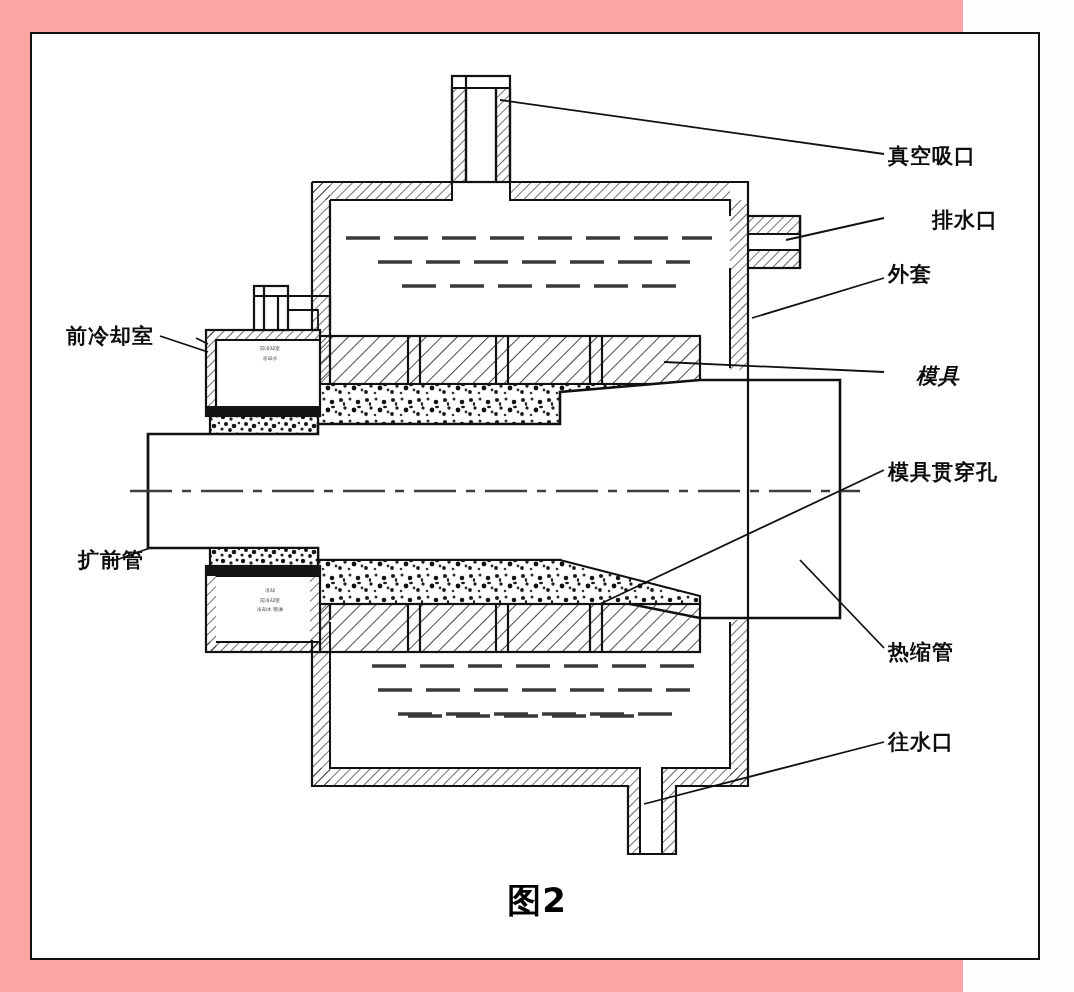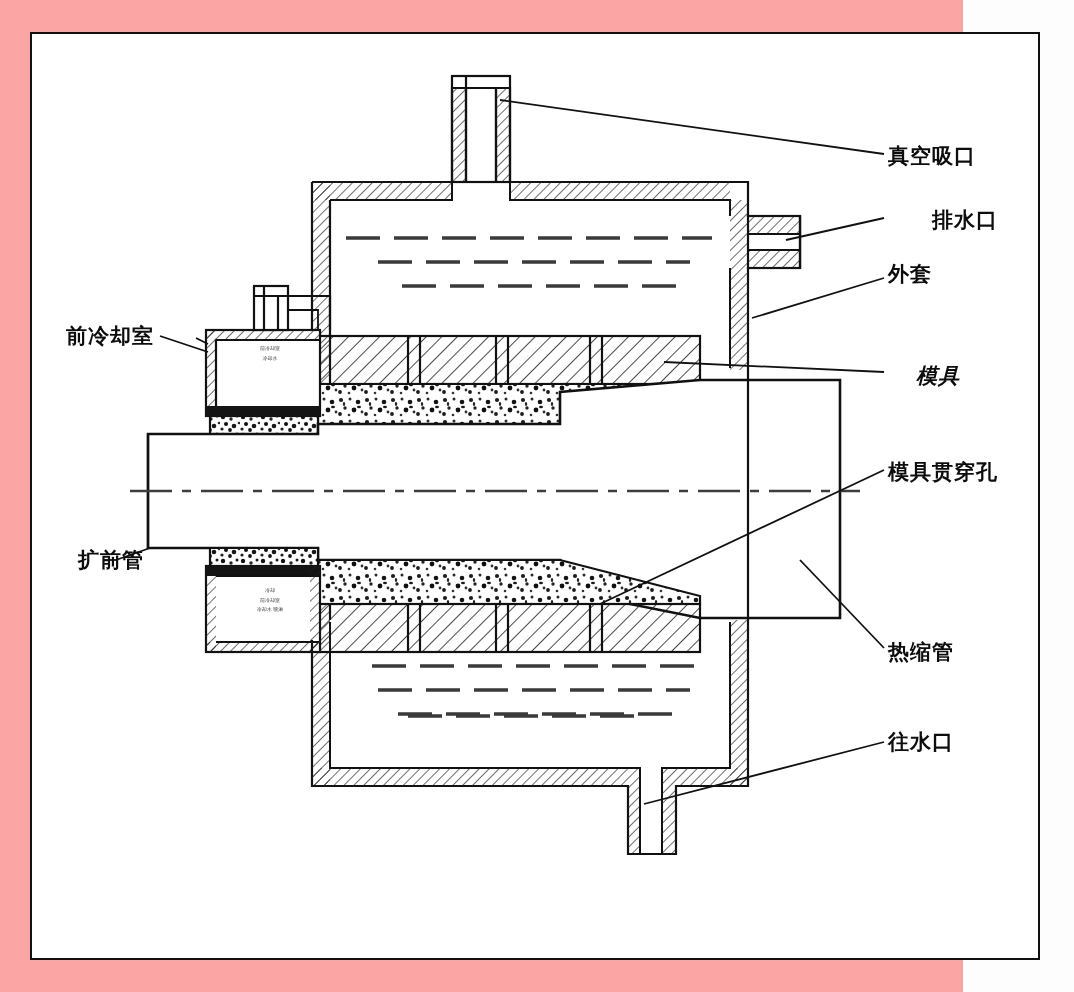--- a/index.html
+++ b/index.html
@@ -276,14 +276,15 @@
   <div class="lbl" style="left:888px;top:458px;">模具贯穿孔</div>
 
   <div class="lbl" style="left:888px;top:638px;">热缩管</div>
 
   <div class="lbl" style="left:888px;top:728px;">往水口</div>
 
   <div class="lbl" style="left:66px;top:322px;">前冷却室</div>
 
   <div class="lbl" style="left:66px;top:546px;margin-left:12px;">扩前管</div>
 
+  <div class="cap" style="top:878px;">图2</div>
 
 </div>
 
 </body></html>

